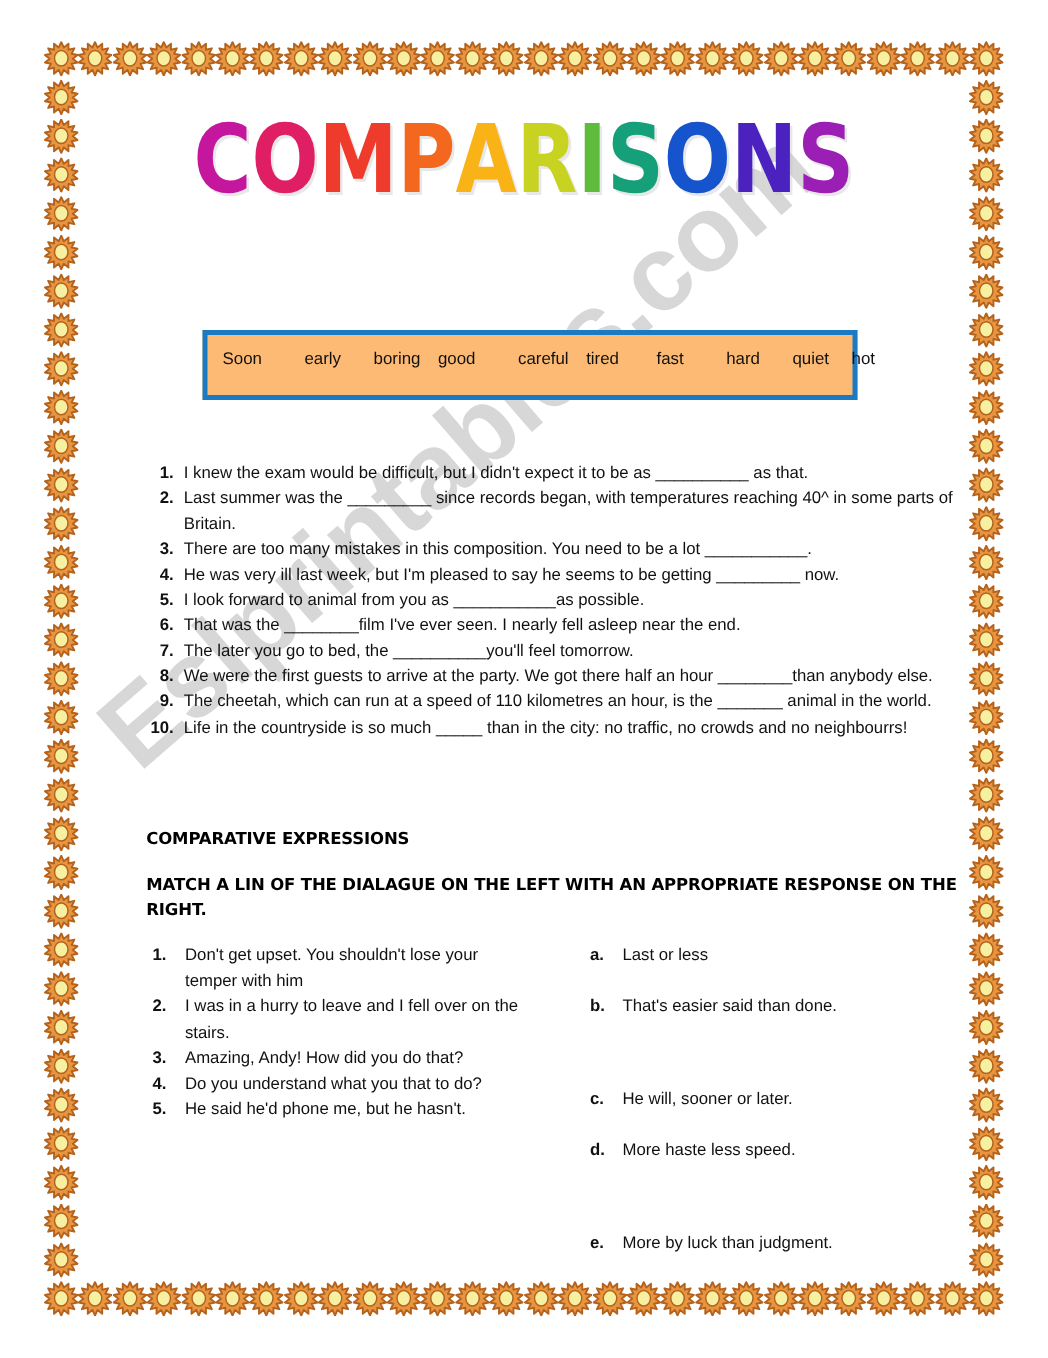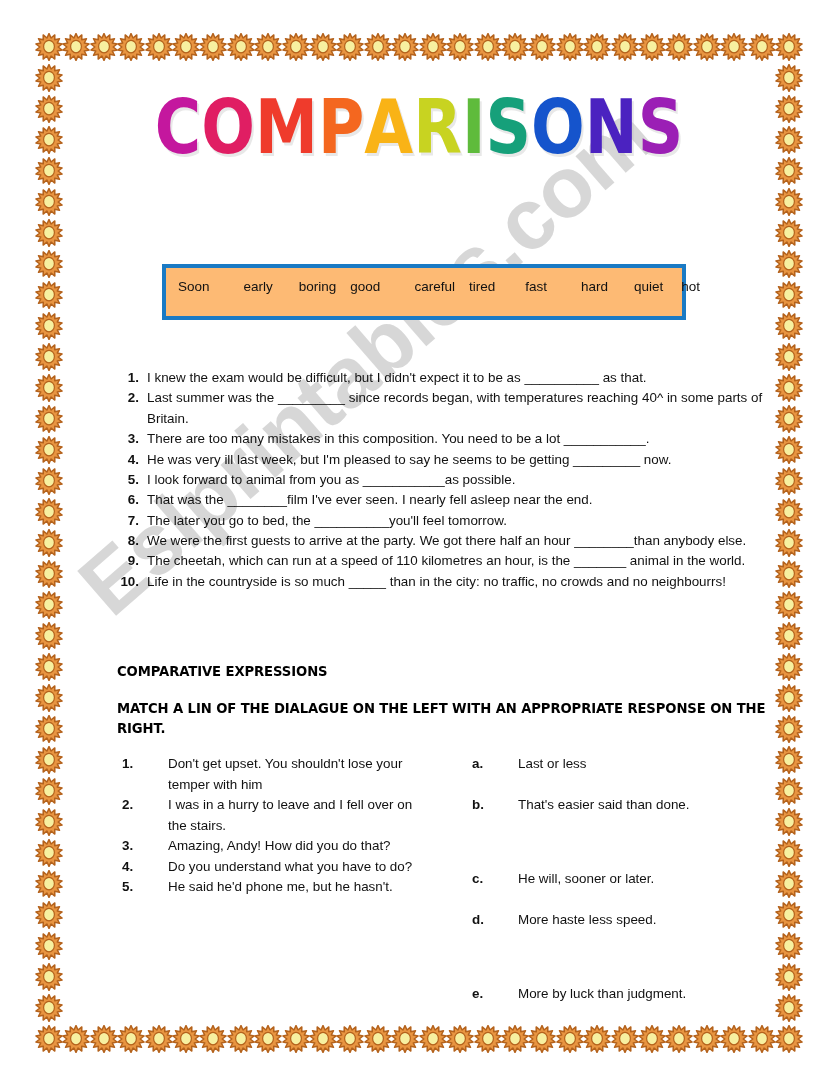--- a/index.html
+++ b/index.html
@@ -160,21 +160,21 @@
     width: 300px;
     font-size: 13.4px;
     line-height: 1.53;
     color: #111;
   }
   .m-row { display: flex; align-items: flex-start; }
   .m-num {
     width: 26px; flex: 0 0 26px;
     font-weight: bold;
   }
-  .m-txt { flex: 1 1 auto; margin-left: 20px; }
+  .m-txt { flex: 1 1 auto; }
 </style>
 </head>
 <body>
 
 <div id="page">
 
   <div class="sun-border">
       <div class="sun" style="left: 35px; top: 33px;">
         <svg viewBox="0 0 28 28" xmlns="http://www.w3.org/2000/svg">
           <polygon points="14.00,0.60 16.05,5.03 19.81,1.93 19.74,6.81 24.48,5.65 22.29,10.01 27.06,11.02 23.20,14.00 27.06,16.98 22.29,17.99 24.48,22.35 19.74,21.19 19.81,26.07 16.05,22.97 14.00,27.40 11.95,22.97 8.19,26.07 8.26,21.19 3.52,22.35 5.71,17.99 0.94,16.98 4.80,14.00 0.94,11.02 5.71,10.01 3.52,5.65 8.26,6.81 8.19,1.93 11.95,5.03" fill="#e89541" stroke="#b4621c" stroke-width="1.5" stroke-linejoin="round"></polygon>
@@ -952,21 +952,21 @@
         <div class="m-row">
           <div class="m-num">2.</div>
           <div class="m-txt">I was in a hurry to leave and I fell over on the stairs.</div>
         </div>
         <div class="m-row">
           <div class="m-num">3.</div>
           <div class="m-txt">Amazing, Andy! How did you do that?</div>
         </div>
         <div class="m-row">
           <div class="m-num">4.</div>
-          <div class="m-txt">Do you understand what you have to do?</div>
+          <div class="m-txt">Do you understand what you that to do?</div>
         </div>
         <div class="m-row">
           <div class="m-num">5.</div>
           <div class="m-txt">He said he'd phone me, but he hasn't.</div>
         </div>
       </div>
     <div id="match-right">
         <div class="m-row" style="margin-bottom: 20px;">
           <div class="m-num">a.</div>
           <div class="m-txt">Last or less</div>

